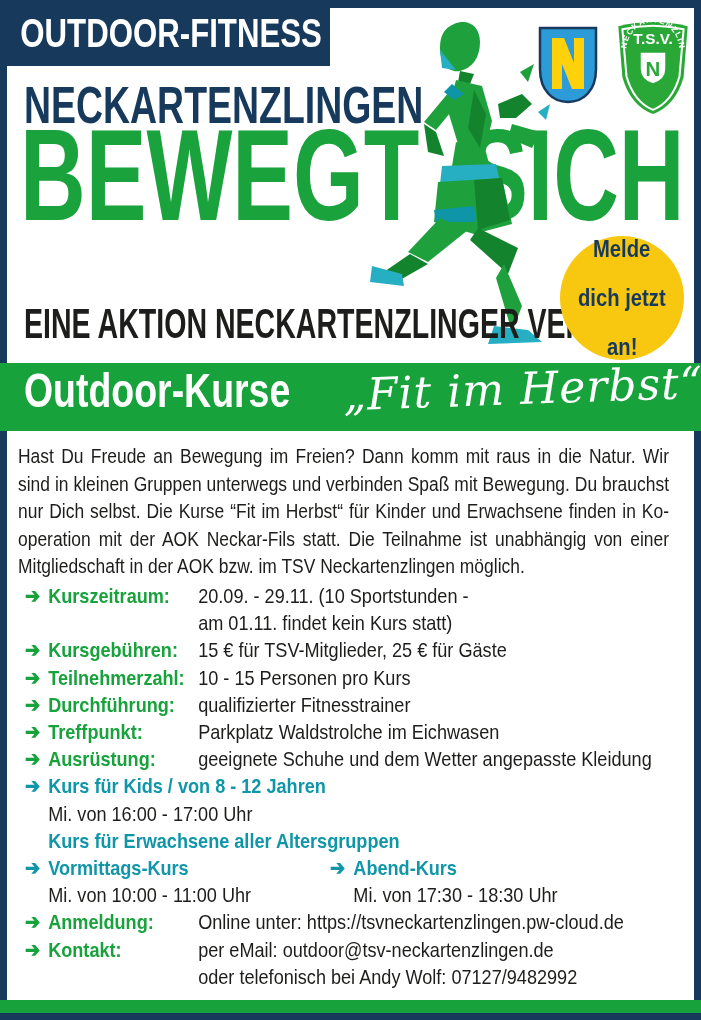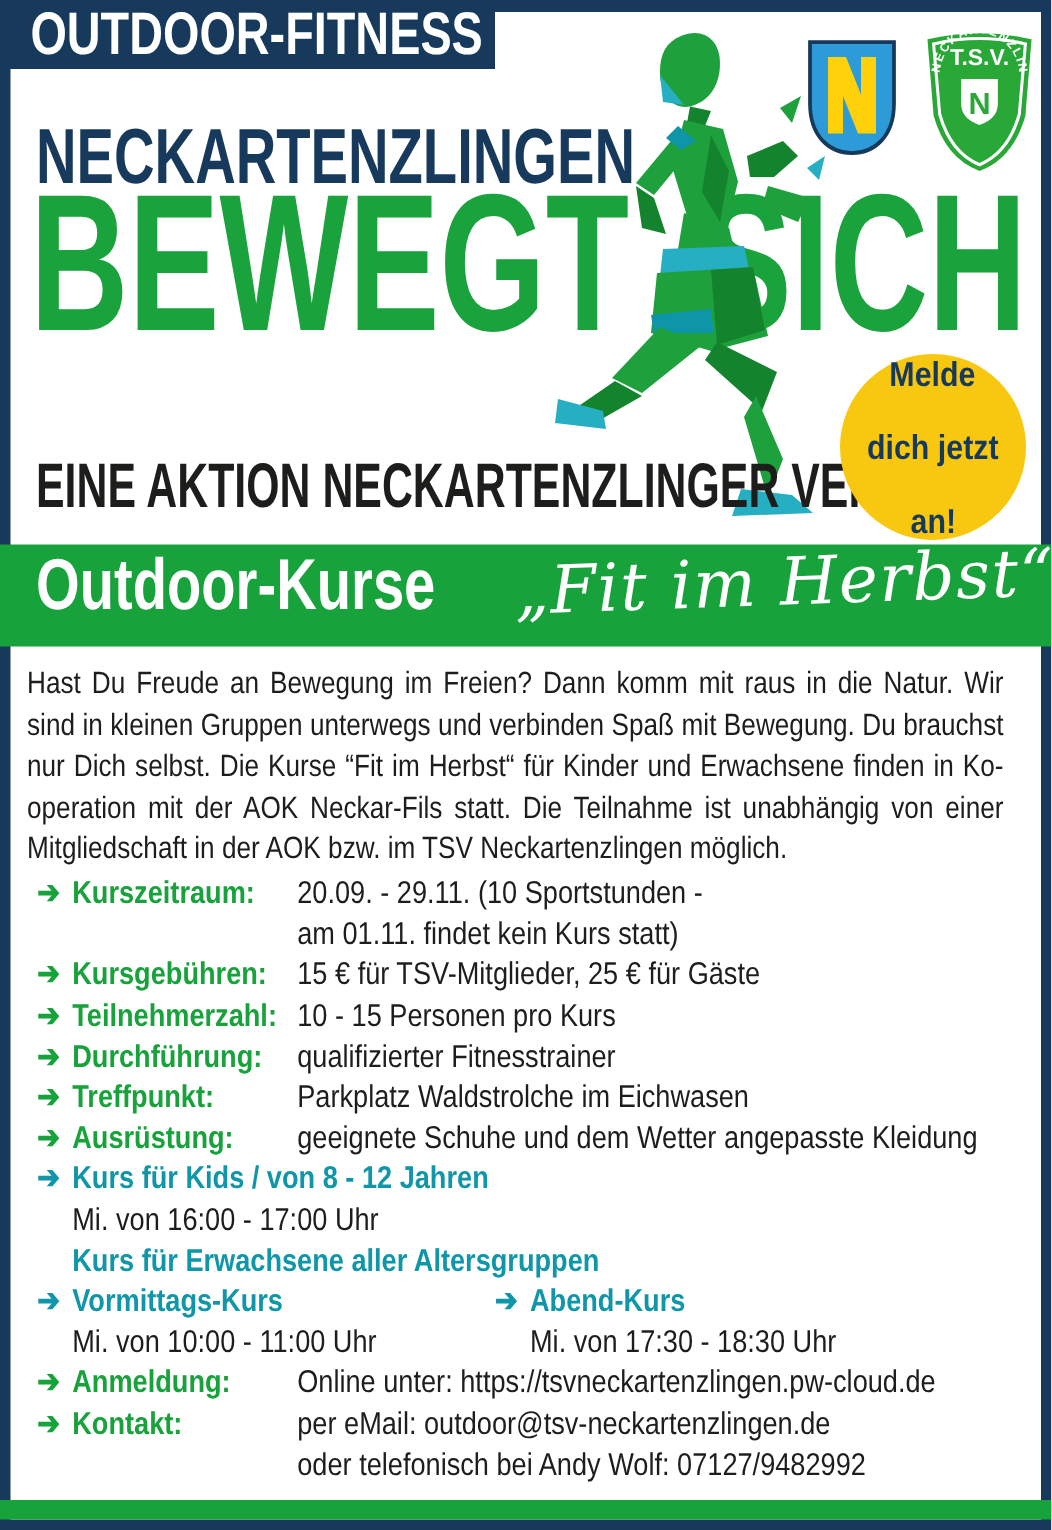--- a/index.html
+++ b/index.html
@@ -2,21 +2,21 @@
 <html><head>
 <meta charset="utf-8">
 <style>
   html,body{margin:0;padding:0;background:#e8e8e8;}
   .poster{position:relative;width:701px;height:1020px;background:#ffffff;overflow:hidden;
           font-family:"Liberation Sans",sans-serif;}
   .abs{position:absolute;}
   
   .frame{position:absolute;inset:0;border:7px solid #17395b;border-top-width:8px;pointer-events:none;z-index:5;}
   
-  .ribbon{left:0;top:0;width:330px;height:46px;background:#17395b;z-index:6;display:flex;align-items:center;}
+  .ribbon{left:0;top:0;width:330px;height:66px;background:#17395b;z-index:6;display:flex;align-items:center;}
   .ribbon span{color:#fff;font-weight:bold;font-size:40px;letter-spacing:0px;padding-left:26px;
                transform:scaleX(0.78);transform-origin:0 50%;white-space:nowrap;}
   
   .town{left:24px;top:75px;color:#17395b;font-weight:bold;font-size:52px;transform:scaleX(0.72);
         transform-origin:0 0;white-space:nowrap;z-index:2;}
   .bewegt{left:20px;top:110px;color:#1aa23c;font-weight:bold;font-size:130px;transform:scaleX(0.70);
           transform-origin:0 0;white-space:nowrap;z-index:1;line-height:130px;}
   .sich{right:16px;top:110px;color:#1aa23c;font-weight:bold;font-size:130px;transform:scaleX(0.70);
         transform-origin:100% 0;white-space:nowrap;z-index:1;line-height:130px;}
   .subtitle{left:24px;top:300px;color:#1d1d1b;font-weight:bold;font-size:42px;transform:scaleX(0.68);

